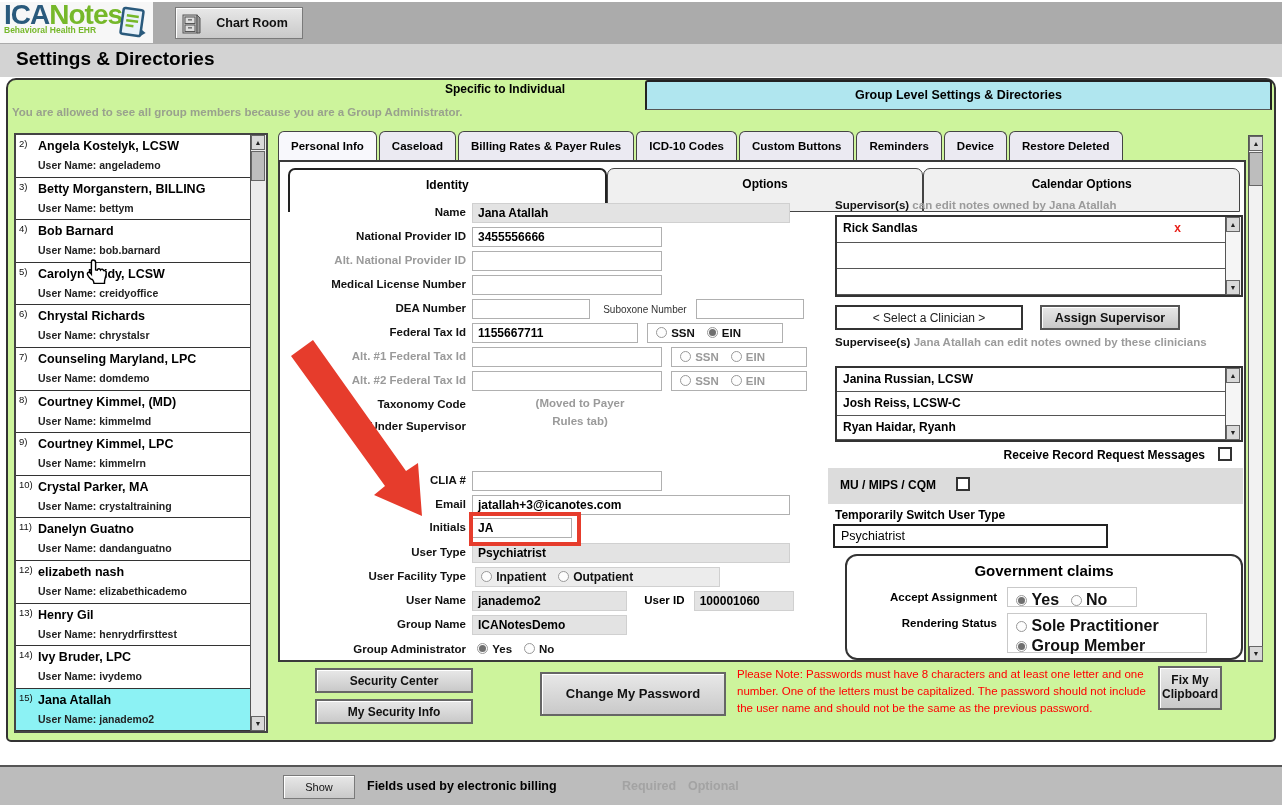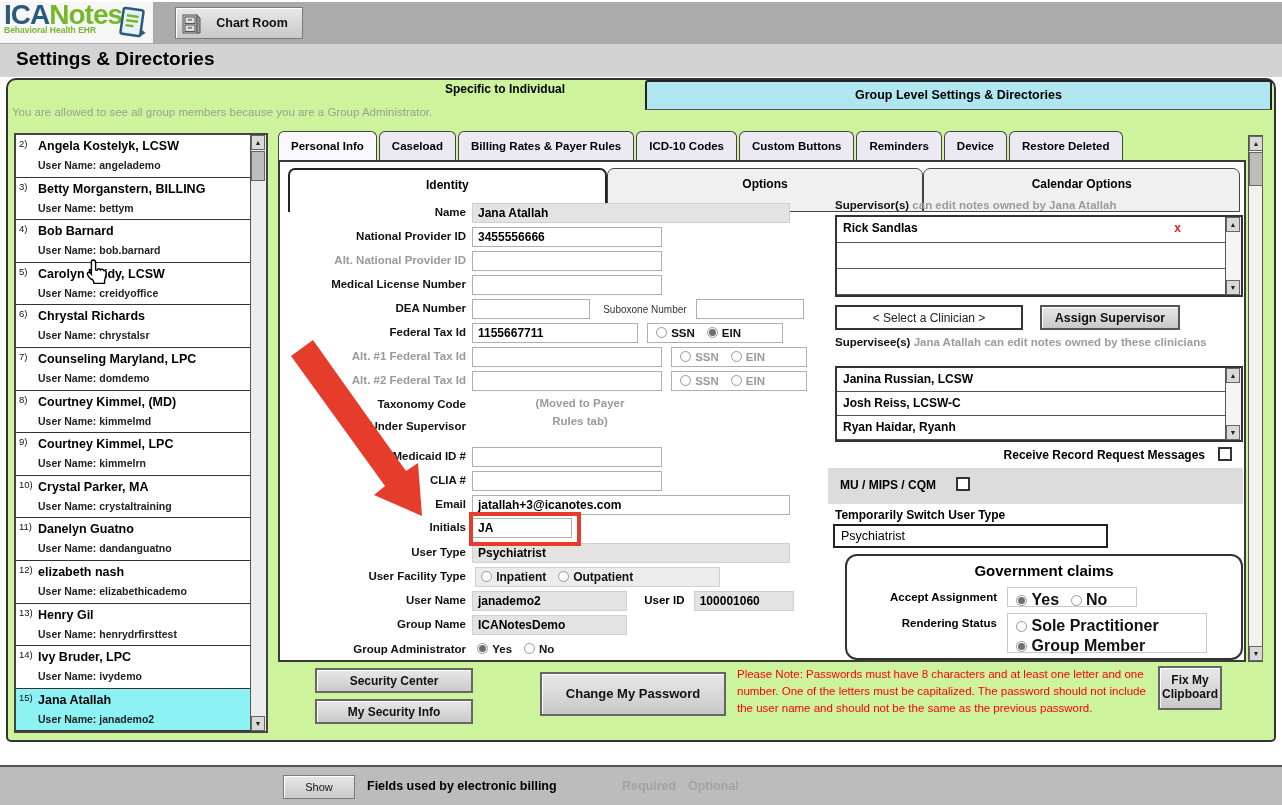--- a/index.html
+++ b/index.html
@@ -17,21 +17,21 @@
   .chartroom { position: absolute; left: 175px; top: 5px; width: 128px; height: 32px; font-size: 12.5px; line-height: 30px; padding-left: 26px; }
   .cabinet-icon { position: absolute; left: 5px; top: 6px; }
 
   
   .titleband { position: absolute; left: 0; top: 44px; width: 1282px; height: 33px; background: #d3d3d3; }
   .pagetitle { position: absolute; left: 16px; top: 4px; font-size: 19px; font-weight: bold; color: #000; }
 
   
   .greenpanel { position: absolute; left: 6px; top: 78px; width: 1270px; height: 664px; background: #cdf49c; border: 2px solid #333; border-radius: 10px 10px 5px 5px; }
   .tab-individual { position: absolute; left: 255px; top: 82px; width: 500px; text-align: center; font-size: 12px; font-weight: bold; color: #000; }
-  .admin-note { position: absolute; left: 12px; top: 106px; font-size: 11.5px; font-weight: normal; color: #99a18d; }
+  .admin-note { position: absolute; left: 12px; top: 106px; font-size: 11.5px; font-weight: bold; color: #99a18d; }
   .tab-group { position: absolute; left: 645px; top: 80px; width: 627px; height: 30px; background: #b0e6ef; border: 2px solid #222; border-bottom: 1px solid #555; border-radius: 3px 3px 0 0; text-align: center; font-size: 12.5px; font-weight: bold; line-height: 27px; }
 
   
   .userlist { position: absolute; left: 14px; top: 133px; width: 254px; height: 600px; background: #fff; border: 2px solid #444; }
   .ul-scroll { position: absolute; right: 0; top: 0; width: 16px; height: 100%; background: #ececec; border-left: 1px solid #555; }
   .ul-items { position: absolute; left: 0; top: 0; width: 234px; }
   .uitem { height: 42.6px; border-bottom: 1px solid #333; position: relative; background: #fff; }
   .uitem.selected { background: #8cf2f4; }
   .uitem .num { position: absolute; left: 3px; top: 3px; font-size: 9.5px; color: #111; }
   .uitem .uname { position: absolute; left: 22px; top: 4px; font-size: 12.5px; font-weight: bold; color: #000; }
@@ -276,23 +276,20 @@
     <span class="radiobox" style="width:136px"><span class="radio"></span><span class="rl dis">SSN</span><span class="radio"></span><span class="rl dis">EIN</span></span>
   </div>
   <div class="frow" style="top:395px">
     <span class="lab">Taxonomy Code</span>
   </div>
   <div class="frow" style="top:417px">
     <span class="lab">Bill Under Supervisor</span>
   </div>
   <div class="frow graynote" style="top:397px;left:505px;width:150px;text-align:center">(Moved to Payer</div>
   <div class="frow graynote" style="top:415px;left:505px;width:150px;text-align:center">Rules tab)</div>
-  <div class="frow" style="top:447px">
-    <span class="lab">Medicaid ID #</span><span class="wf" style="width:190px"></span>
-  </div>
   <div class="frow" style="top:471px">
     <span class="lab">CLIA #</span><span class="wf" style="width:190px"></span>
   </div>
   <div class="frow" style="top:495px">
     <span class="lab">Email</span><span class="wf" style="width:318px">jatallah+3@icanotes.com</span>
   </div>
   <div class="frow" style="top:518px">
     <span class="lab">Initials</span><span class="wf" style="width:100px">JA</span>
   </div>
   <div class="frow" style="top:543px">

